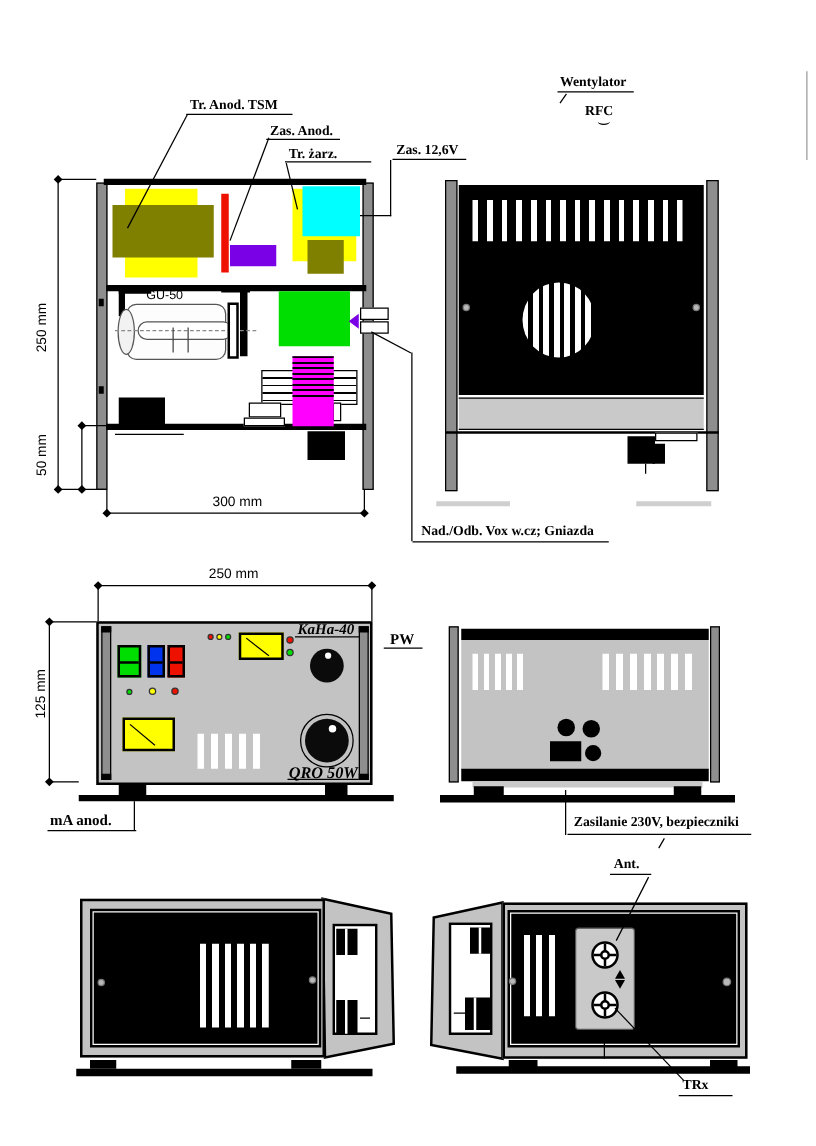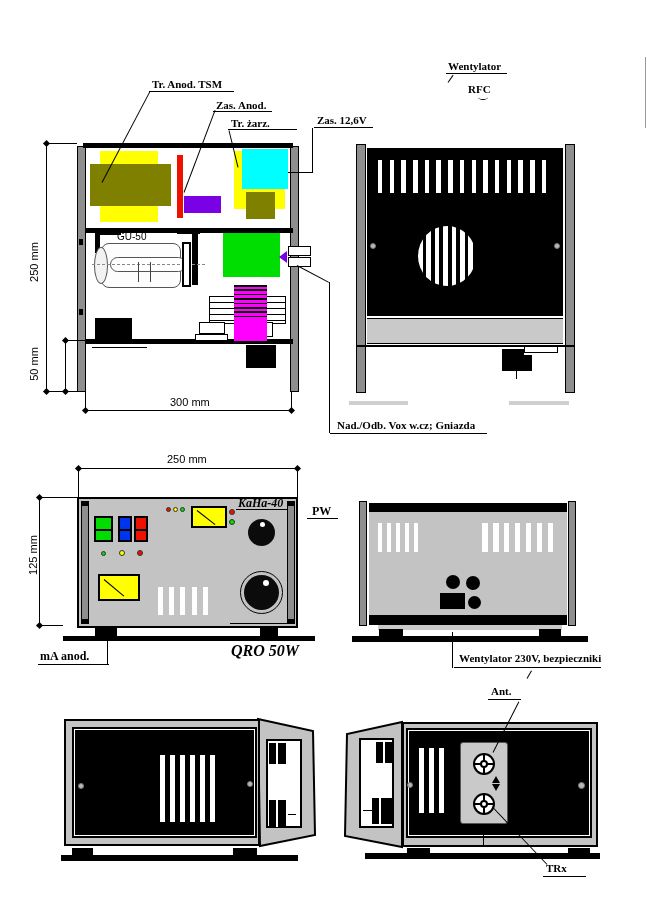--- a/index.html
+++ b/index.html
@@ -186,21 +186,21 @@
     <div class="a ln rln" style="left:197px;top:510px;width:23px;height:1px;transform:rotate(38deg)"></div>
     <div class="a led" style="left:229px;top:509px;width:6px;height:6px;background:var(--red)"></div>
     <div class="a led" style="left:229px;top:519px;width:6px;height:6px;background:var(--green)"></div>
     <div class="a cap it" style="left:238px;top:496px;font-size:12px">KaHa-40</div>
     <div class="a ln" style="left:236px;top:509px;width:52px;height:1px"></div>
     <div class="a knob" style="left:248px;top:519px;width:27px;height:27px"></div>
     <div class="a dot" style="left:260px;top:522px;width:5px;height:5px"></div>
     <div class="a" style="left:240px;top:571px;width:43px;height:43px;border:1px solid #000;border-radius:50%"></div>
     <div class="a knob" style="left:244px;top:575px;width:35px;height:35px"></div>
     <div class="a dot" style="left:263px;top:580px;width:6px;height:6px"></div>
-    <div class="a cap it" style="left:231px;top:642px;font-size:16px">QRO 50W</div>
+    <div class="a cap it" style="left:231px;top:610px;font-size:13px">QRO 50W</div>
     <div class="a ln" style="left:230px;top:623px;width:57px;height:1px"></div>
     <div class="a" style="left:158px;top:587px;width:50px;height:28px;background:repeating-linear-gradient(90deg,#fff 0 5px,transparent 5px 11.2px)"></div>
     <div class="a meter" style="left:98px;top:574px;width:42px;height:27px"></div>
     <div class="a ln rln" style="left:104px;top:579px;width:26px;height:1px;transform:rotate(40deg)"></div>
     <div class="a blk" style="left:95px;top:628px;width:22px;height:9px"></div>
     <div class="a blk" style="left:260px;top:628px;width:18px;height:9px"></div>
     <div class="a blk" style="left:63px;top:636px;width:252px;height:5px"></div>
     <div class="a cap" style="left:312px;top:504px;font-size:12px">PW</div>
     <div class="a ln" style="left:307px;top:518px;width:31px;height:1px"></div>
     <div class="a cap" style="left:40px;top:649px;font-size:12px">mA anod.</div>
@@ -218,21 +218,21 @@
     <div class="a blk" style="left:446px;top:575px;width:14px;height:14px;border-radius:50%"></div>
     <div class="a blk" style="left:466px;top:576px;width:14px;height:14px;border-radius:50%"></div>
     <div class="a blk" style="left:440px;top:593px;width:25px;height:16px"></div>
     <div class="a blk" style="left:468px;top:596px;width:13px;height:13px;border-radius:50%"></div>
     <div class="a blk" style="left:369px;top:615px;width:198px;height:10px"></div>
     <div class="a" style="left:378px;top:625px;width:184px;height:5px;background:var(--plate)"></div>
     <div class="a blk" style="left:379px;top:629px;width:24px;height:7px"></div>
     <div class="a blk" style="left:539px;top:629px;width:22px;height:7px"></div>
     <div class="a blk" style="left:352px;top:636px;width:236px;height:6px"></div>
     <div class="a ln" style="left:452px;top:632px;width:1px;height:36px"></div>
-    <div class="a cap" style="left:459px;top:652px">Wentylator 230V, bezpieczniki</div>
+    <div class="a cap" style="left:459px;top:652px">Zasilanie 230V, bezpieczniki</div>
     <div class="a ln" style="left:454px;top:667px;width:147px;height:1px"></div>
     <div class="a ln rln" style="left:527px;top:678px;width:9px;height:1px;transform:rotate(-60deg)"></div>
   </div>
 
   <div class="a">
     <svg class="a" style="left:256px;top:717px" width="62" height="132">
         <polygon points="2,2 57,14 59,118 4,129" style="fill:var(--panel);stroke:#000;stroke-width:2"></polygon>
       </svg>
     <div class="a" style="left:64px;top:719px;width:196px;height:127px;background:var(--panel);border:2px solid #000"></div>
     <div class="a blk" style="left:72px;top:727px;width:185px;height:111px">

